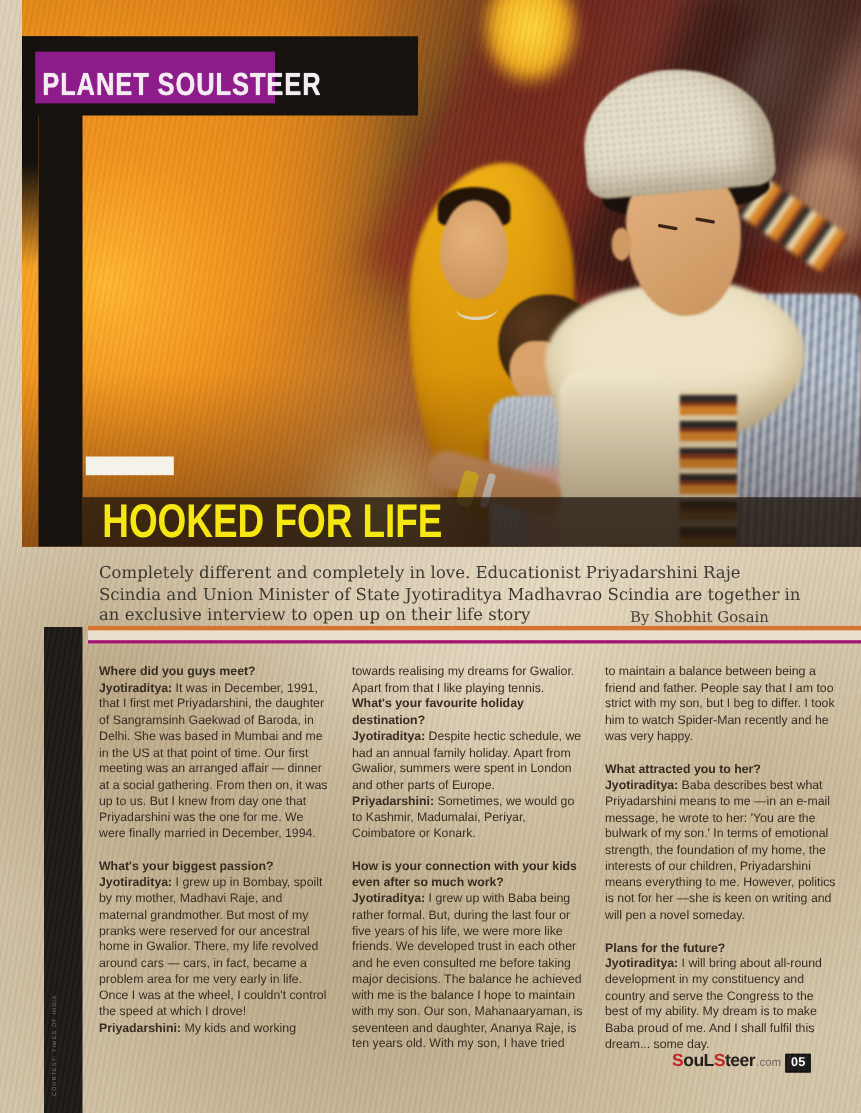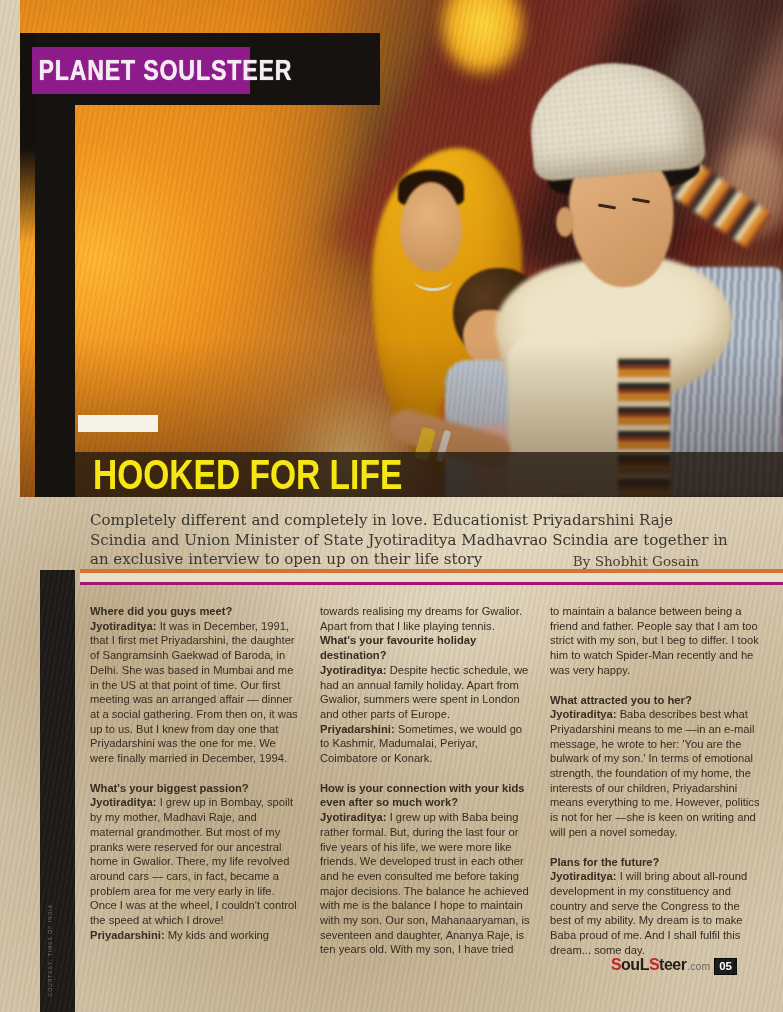--- a/index.html
+++ b/index.html
@@ -62,21 +62,21 @@
   .m-tilak{left:128px;top:104px;width:6px;height:8px;background:#b03020;border-radius:50%;}
   .m-shirt{left:90px;top:212px;width:203px;height:230px;background:repeating-linear-gradient(93deg,#cdd2d8 0 4px,#76869c 4px 7px);border-radius:32px 10px 0 0;filter:blur(1.5px);}
   .m-shawl-neck{left:8px;top:200px;width:234px;height:152px;background:#eee3c6;border-radius:40% 60% 50% 50%;transform:rotate(-12deg);filter:blur(2px);box-shadow:inset 0 -16px 32px rgba(150,120,60,.45);}
   .m-shawl-drop{left:18px;top:282px;width:112px;height:160px;background:linear-gradient(#f0e6ca,#ddcfa8);border-radius:22px 42px 0 0;filter:blur(2px);}
   .m-pattern-v{left:128px;top:300px;width:52px;height:142px;background:repeating-linear-gradient(0deg,#d8872a 0 8px,#8a3c1c 8px 12px,#2e2a28 12px 18px,#e8d6ae 18px 24px);filter:blur(1.5px);}
   .m-pattern-s{left:150px;top:118px;width:132px;height:42px;background:repeating-linear-gradient(90deg,#d8872a 0 8px,#8a3c1c 8px 12px,#2e2a28 12px 18px,#e8d6ae 18px 24px);transform:rotate(35deg);filter:blur(2px);}
   
   .frame-bar{left:0;top:33px;width:360px;height:72px;background:#161210;z-index:10;}
   .frame-col{left:15px;top:33px;width:40px;height:464px;background:#161210;z-index:10;}
   .frame-tail{left:0;top:33px;width:15px;height:210px;background:linear-gradient(#14100d 55%, rgba(20,16,13,0));z-index:10;}
-  .kicker-box{left:12px;top:47px;width:218px;height:47px;background:#8e1b8a;z-index:11;display:flex;align-items:center;}
+  .kicker-box{left:12px;top:47px;width:218px;height:47px;background:#8e1b8a;z-index:11;display:flex;align-items:flex-end;}
   .kicker-box span{display:block;color:#f4ecf2;font-weight:bold;font-size:29px;letter-spacing:1px;transform:scaleX(.8);transform-origin:left center;white-space:nowrap;padding-left:8px;text-shadow:0 0 1px #fff;}
   .white-notch{left:58px;top:415px;width:80px;height:17px;background:#f5f2ea;z-index:8;}
   .headline-band{left:55px;top:452px;right:0;height:56px;background:rgba(33,24,15,.78);z-index:9;}
   .headline-band h1{margin:0;padding-left:23px;color:#f6e712;font-size:43px;line-height:45px;font-weight:bold;letter-spacing:0;transform:scaleX(.78);transform-origin:left center;white-space:nowrap;font-family:"Liberation Sans",sans-serif;}
   
   .standfirst{position:absolute;left:90px;top:511px;width:640px;font-family:"DejaVu Serif","Liberation Serif",serif;font-size:15px;line-height:19.5px;color:#33302a;}
   .byline{position:absolute;right:84px;top:553px;font-family:"DejaVu Serif","Liberation Serif",serif;font-size:13.5px;color:#3a362f;}
   .rule{position:absolute;left:80px;right:0;top:569px;height:9px;border-top:4px solid #d4742e;border-bottom:3px solid #a41272;background:#e9e0cc;z-index:2;}
   
   .side-col{position:absolute;left:40px;top:570px;width:35px;height:442px;background:#171310;}

